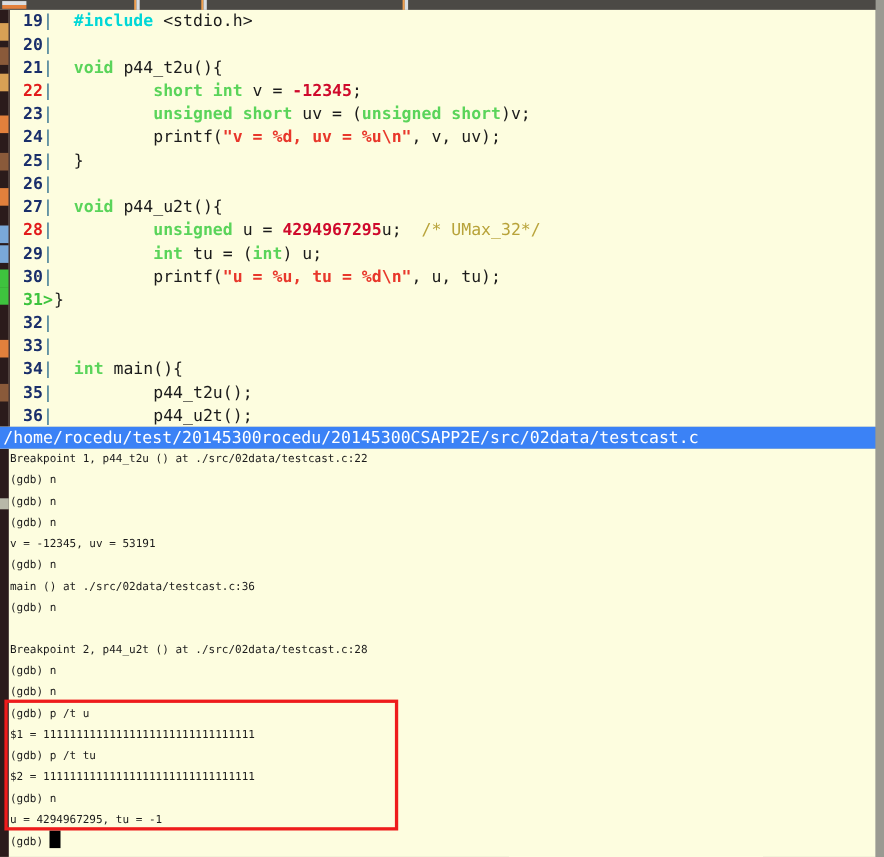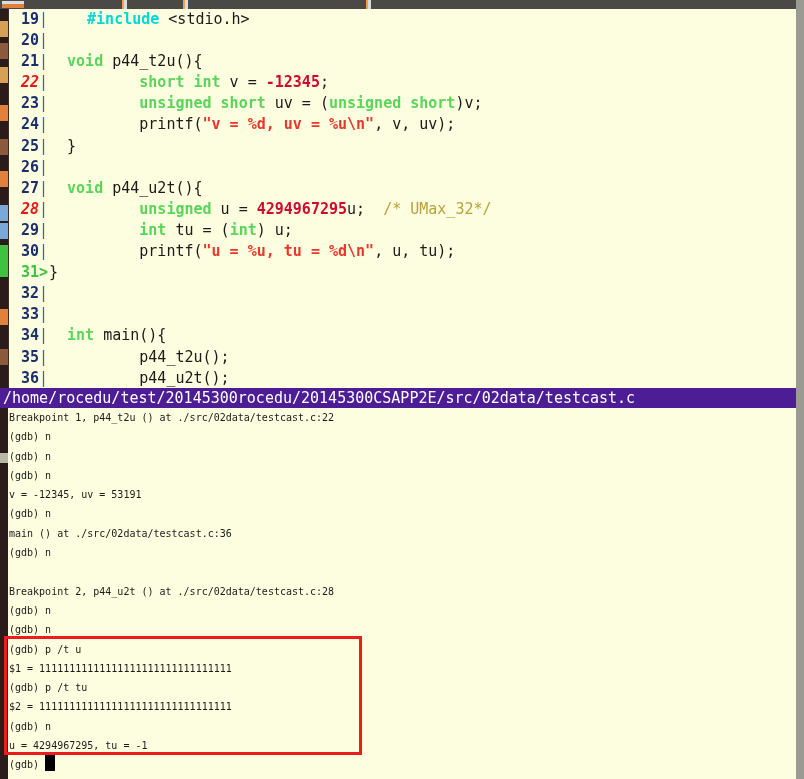--- a/index.html
+++ b/index.html
@@ -43,40 +43,40 @@
   .codearea{
     position:absolute;left:9px;top:0;right:0;height:379px;
     font-size:15px;line-height:21.1px;
     white-space:pre;
   }
   .crow{height:21.1px;position:relative;}
   .lnum{
     display:inline-block;width:30px;text-align:right;
     color:#1a2f6b;font-weight:bold;
   }
-  .lnum.bp{color:#e21b1b;font-style:italic;}
+  .lnum.bp{color:#e21b1b;}
   .lnum.cur{color:#3ec33e;}
   .lsep{
     display:inline-block;width:9px;text-align:left;color:#2f6f8f;
   }
   .ctext{display:inline-block;padding-left:1px;color:#1b1b1b;}
 
   
   .k{color:#5ad45a;font-weight:bold;}      
-  .kp{color:#00d7d7;font-weight:bold;margin-left:20px;}    
+  .kp{color:#00d7d7;font-weight:bold;}    
   .s{color:#e8372b;font-weight:bold;}      
   .n{color:#cf0a2c;font-weight:bold;}      
   .cm{color:#b8a33a;}                      
   .pl{color:#1b1b1b;margin-top:16px;}                      
   .arrow{color:#3ec33e;font-weight:bold;}
 
   
   .statusbar{
     position:absolute;left:0;top:388px;width:796px;height:20px;
-    background:#4c1d95;color:#ffffff;
+    background:#3b82f6;color:#ffffff;
     font-size:15px;line-height:20px;
     padding-left:3px;box-sizing:border-box;
     white-space:pre;overflow:hidden;
   }
 
   
   .terminal{
     position:absolute;left:0;top:408px;width:796px;height:371px;
     background:#fdfddf;overflow:hidden;
   }

